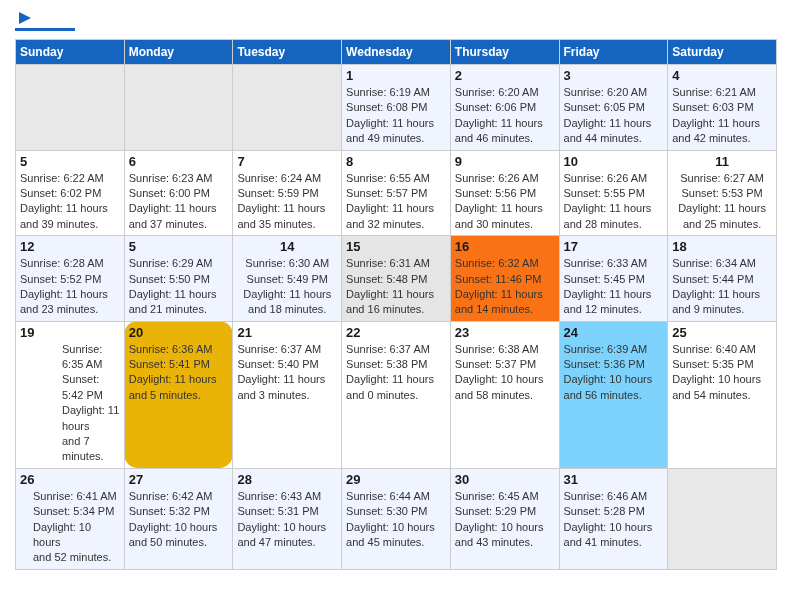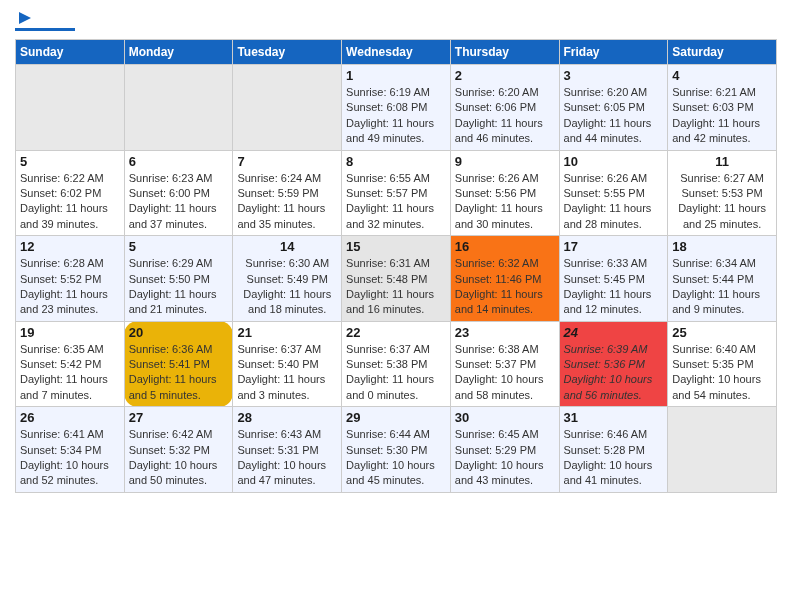--- a/index.html
+++ b/index.html
@@ -253,21 +253,21 @@
             <span class="day-number">18</span>
             <div class="day-info" style="white-space: pre-line;">Sunrise: 6:34 AM
 Sunset: 5:44 PM
 Daylight: 11 hours
 and 9 minutes.</div>
           </td>
         </tr>
         <tr>
           <td style="background: rgb(255, 255, 255);">
             <span class="day-number">19</span>
-            <div class="day-info" style="white-space: pre-line;">Sunrise: 6:35 AM
+            <div class="day-info" style="white-space: pre-line; margin-left: 42px;">Sunrise: 6:35 AM
 Sunset: 5:42 PM
 Daylight: 11 hours
 and 7 minutes.</div>
           </td>
           <td style="background: #eab308; border-radius: 14px;">
             <span class="day-number">20</span>
             <div class="day-info" style="white-space: pre-line;">Sunrise: 6:36 AM
 Sunset: 5:41 PM
 Daylight: 11 hours
 and 5 minutes.</div>
@@ -286,39 +286,39 @@
 Daylight: 11 hours
 and 0 minutes.</div>
           </td>
           <td style="background: rgb(255, 255, 255);">
             <span class="day-number">23</span>
             <div class="day-info" style="white-space: pre-line;">Sunrise: 6:38 AM
 Sunset: 5:37 PM
 Daylight: 10 hours
 and 58 minutes.</div>
           </td>
-          <td style="background: #ef4444; font-style: italic;">
+          <td style="background: #7dd3fc;">
             <span class="day-number">24</span>
             <div class="day-info" style="white-space: pre-line;">Sunrise: 6:39 AM
 Sunset: 5:36 PM
 Daylight: 10 hours
 and 56 minutes.</div>
           </td>
           <td style="background: rgb(255, 255, 255);">
             <span class="day-number">25</span>
             <div class="day-info" style="white-space: pre-line;">Sunrise: 6:40 AM
 Sunset: 5:35 PM
 Daylight: 10 hours
 and 54 minutes.</div>
           </td>
         </tr>
         <tr>
           <td style="background: rgb(240, 244, 255);">
             <span class="day-number">26</span>
-            <div class="day-info" style="white-space: pre-line;">Sunrise: 6:41 AM
+            <div class="day-info" style="white-space: pre-line; margin-left: 13px;">Sunrise: 6:41 AM
 Sunset: 5:34 PM
 Daylight: 10 hours
 and 52 minutes.</div>
           </td>
           <td style="background: rgb(240, 244, 255);">
             <span class="day-number">27</span>
             <div class="day-info" style="white-space: pre-line;">Sunrise: 6:42 AM
 Sunset: 5:32 PM
 Daylight: 10 hours
 and 50 minutes.</div>

